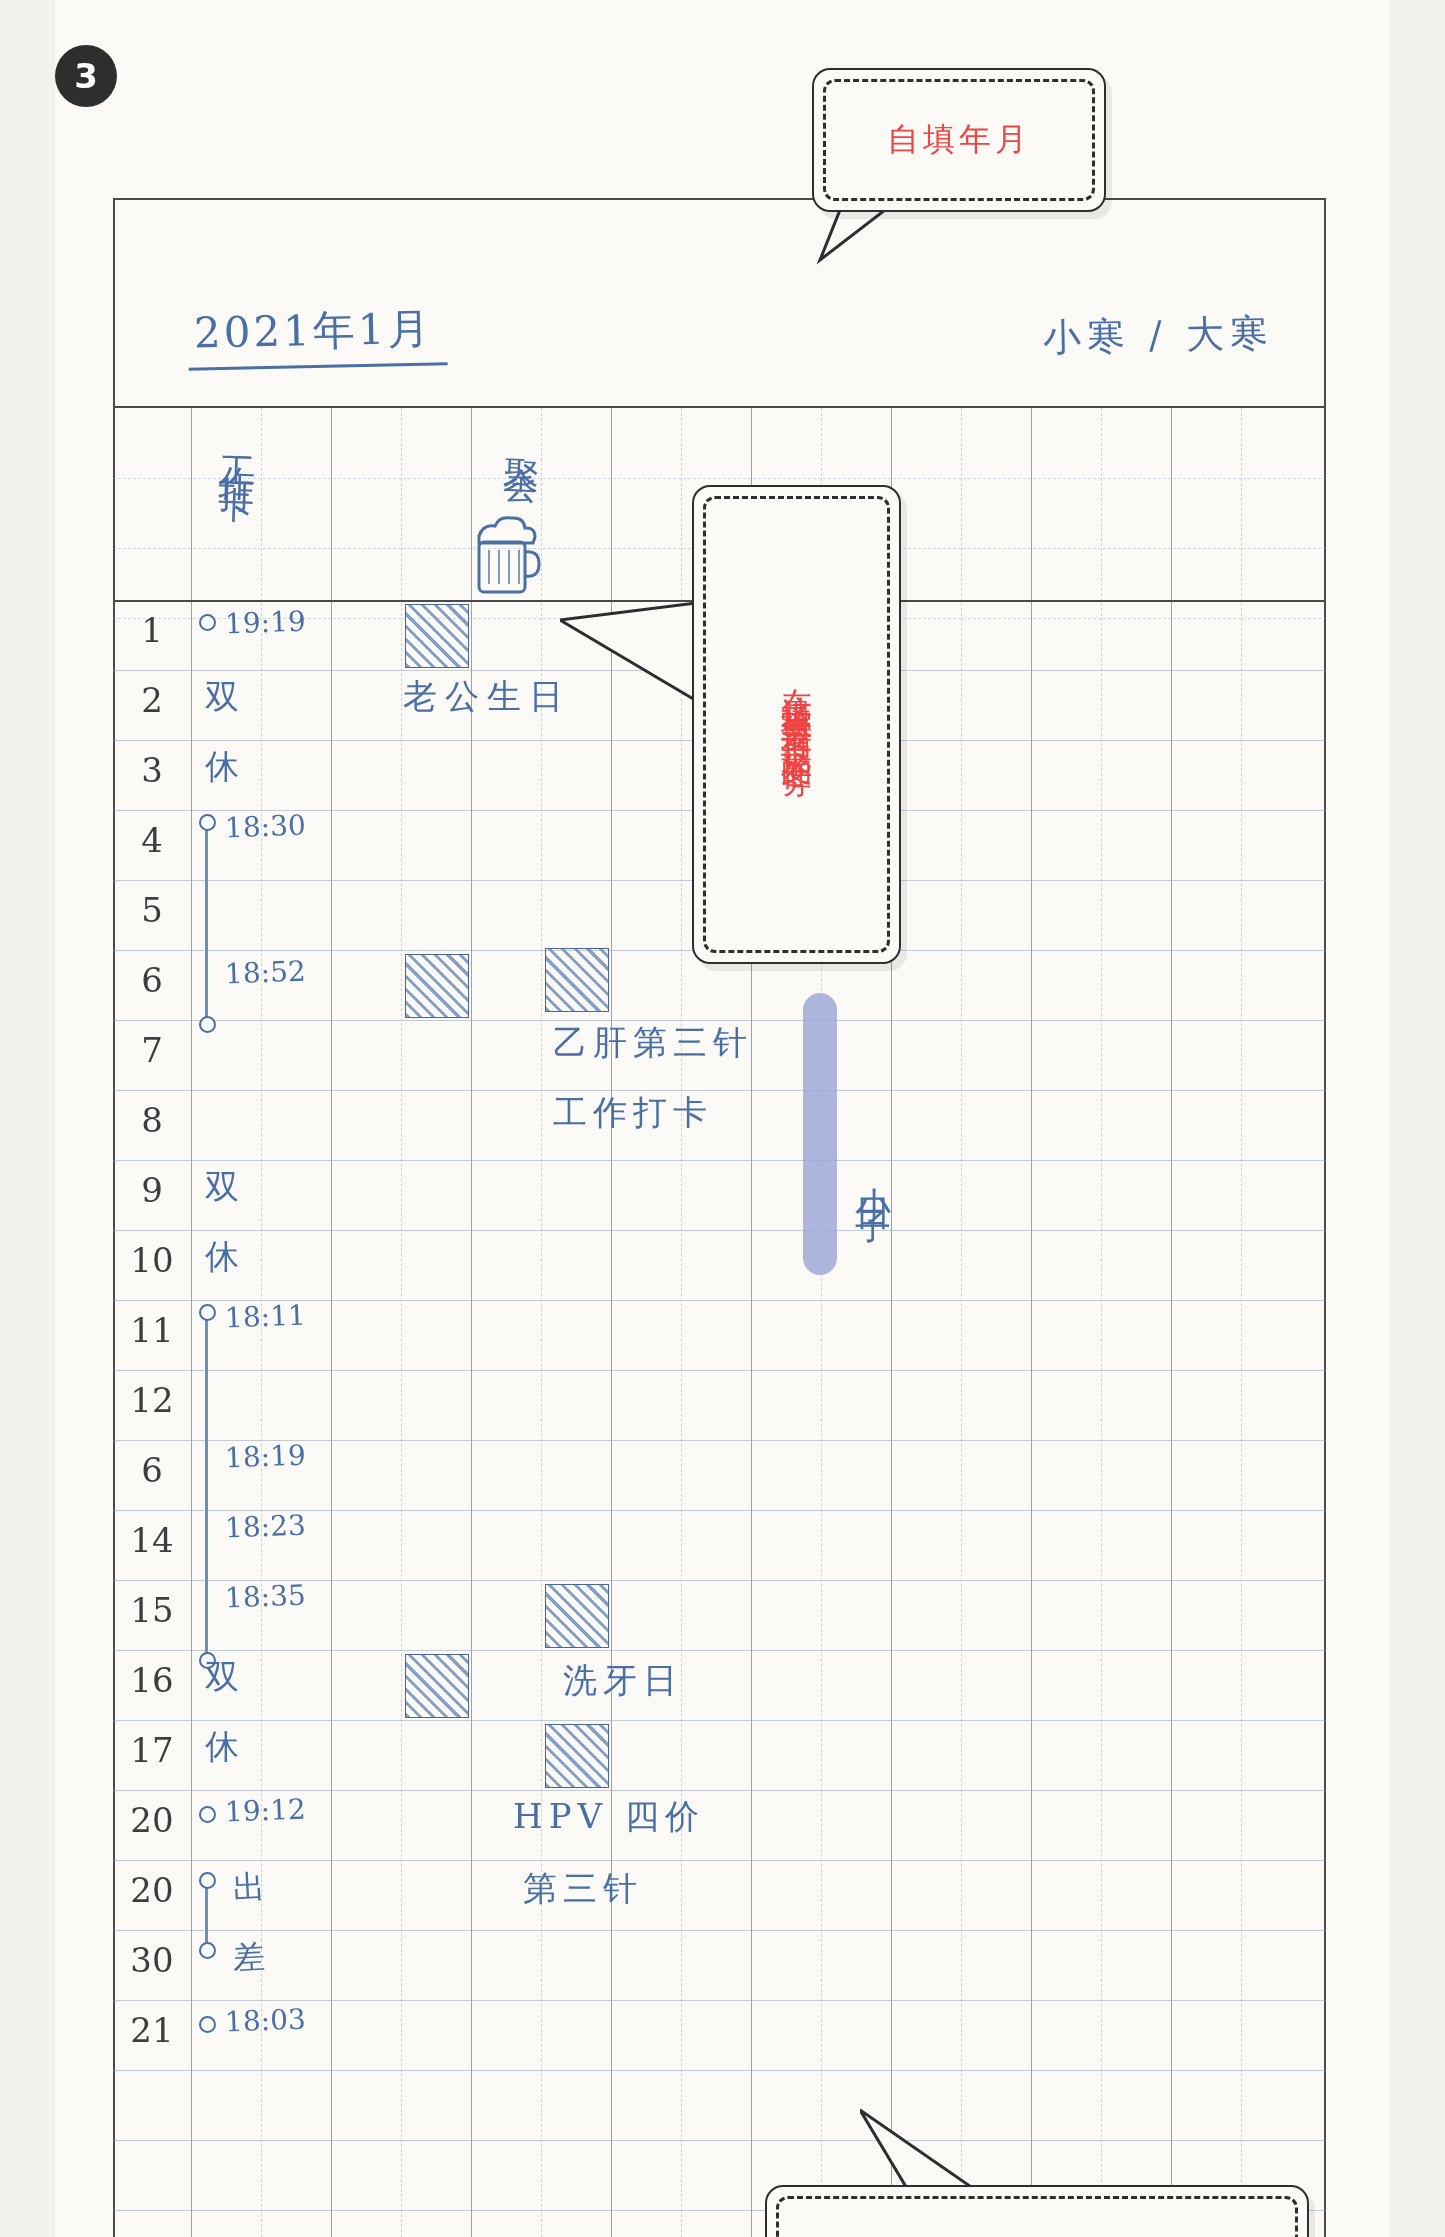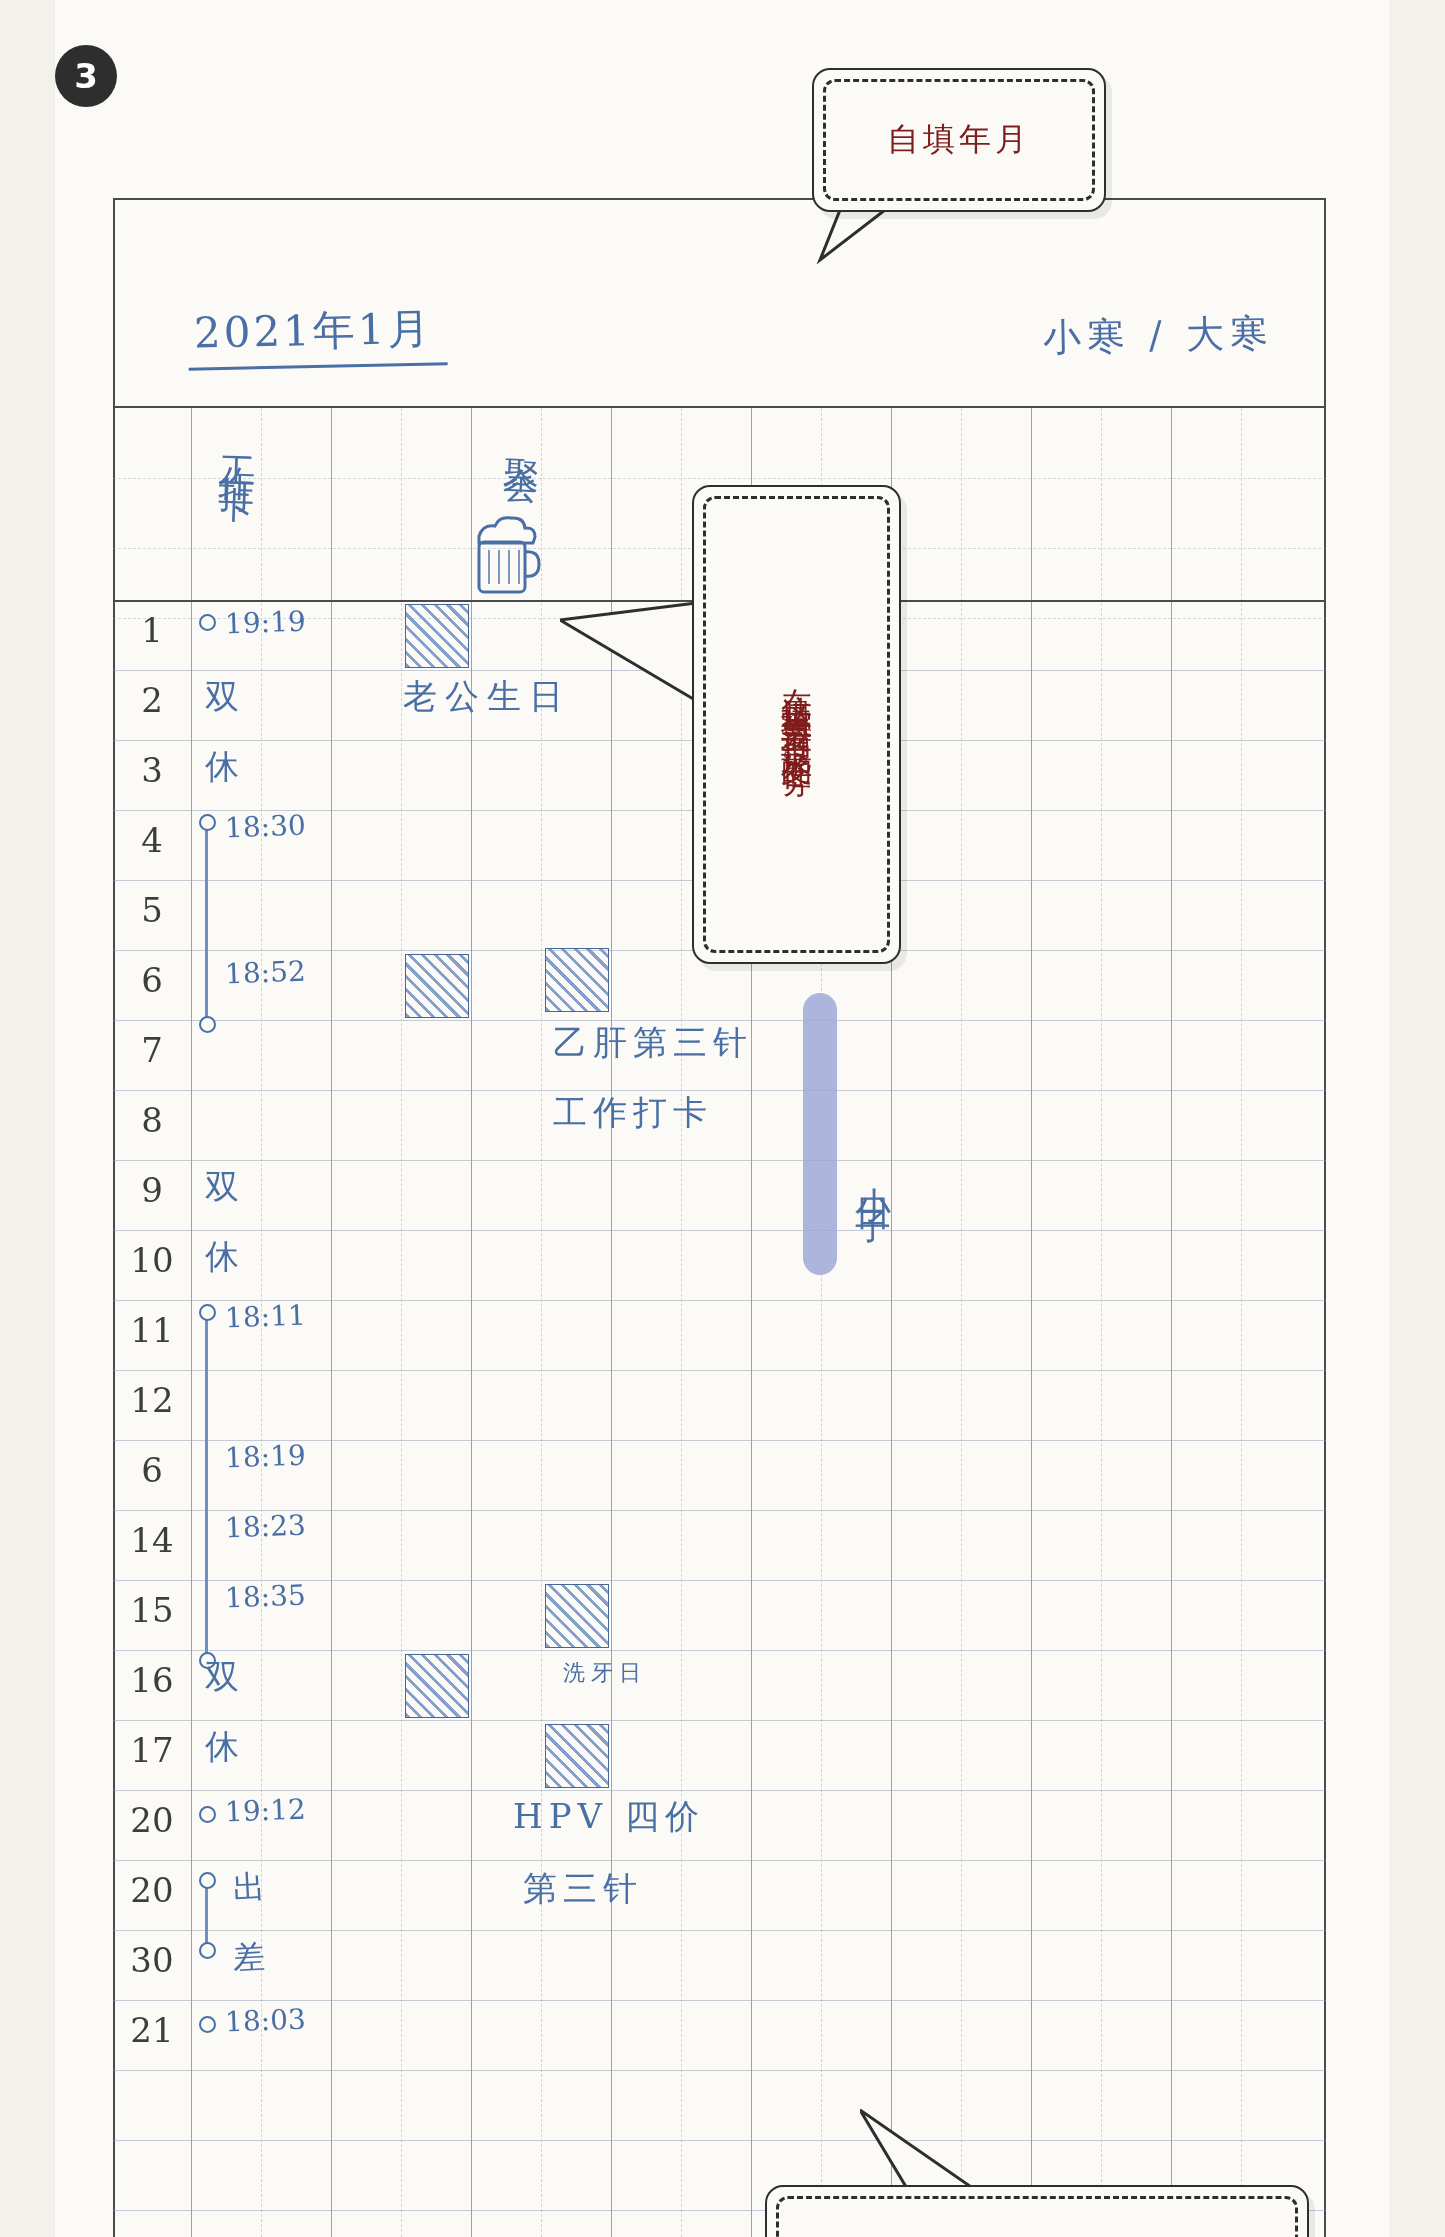--- a/index.html
+++ b/index.html
@@ -122,21 +122,21 @@
     border:2px solid #2e2e2e;
     border-radius:18px;
     box-shadow:6px 7px 0 rgba(0,0,0,.07);
   }
   .callout .inner{
     position:absolute; inset:9px;
     border:3px dashed #2e2e2e;
     border-radius:12px;
     display:flex;align-items:center;justify-content:center;
     text-align:center;
-    color:#7f1d1d;
+    color:#ef4444;
     font-family:"DejaVu Sans", sans-serif;
   }
   .tail{position:absolute;}
   .beer{position:absolute;color:#4a6fa5;}
 </style>
 </head>
 <body>
 
 <div class="page"></div>
 
@@ -285,21 +285,21 @@
   <div class="hatch" style="left:292px;top:196px;"></div>
   <div class="hatch" style="left:292px;top:546px;"></div>
   <div class="hatch" style="left:432px;top:540px;"></div>
   <div class="hatch" style="left:292px;top:1246px;"></div>
   <div class="hatch" style="left:432px;top:1176px;"></div>
   <div class="hatch" style="left:432px;top:1316px;"></div>
 
   <div class="handw" style="left:290px;top:266px;font-size:34px;letter-spacing:8px;">老公生日</div>
   <div class="handw" style="left:440px;top:612px;font-size:34px;letter-spacing:6px;">乙肝第三针</div>
   <div class="handw" style="left:440px;top:682px;font-size:34px;letter-spacing:6px;">工作打卡</div>
-  <div class="handw" style="left:450px;top:1250px;font-size:22px;letter-spacing:6px;">洗牙日</div>
+  <div class="handw" style="left:450px;top:1250px;font-size:34px;letter-spacing:6px;">洗牙日</div>
   <div class="handw" style="left:400px;top:1386px;font-size:34px;letter-spacing:6px;">HPV 四价</div>
   <div class="handw" style="left:410px;top:1458px;font-size:34px;letter-spacing:6px;">第三针</div>
 
   <div class="highlight" style="left:690px;top:585px;height:282px;"></div>
   <div class="handw vert" style="left:735px;top:750px;font-size:36px;letter-spacing:12px;">小日子</div>
 </div>
 
 <svg class="tail" style="left:800px;top:160px;width:220px;height:120px">
   <polygon points="60,0 150,0 20,100" fill="#fbfaf7" stroke="#2e2e2e" stroke-width="3"></polygon>
   <line x1="58" y1="2" x2="150" y2="2" stroke="#fbfaf7" stroke-width="6"></line>

